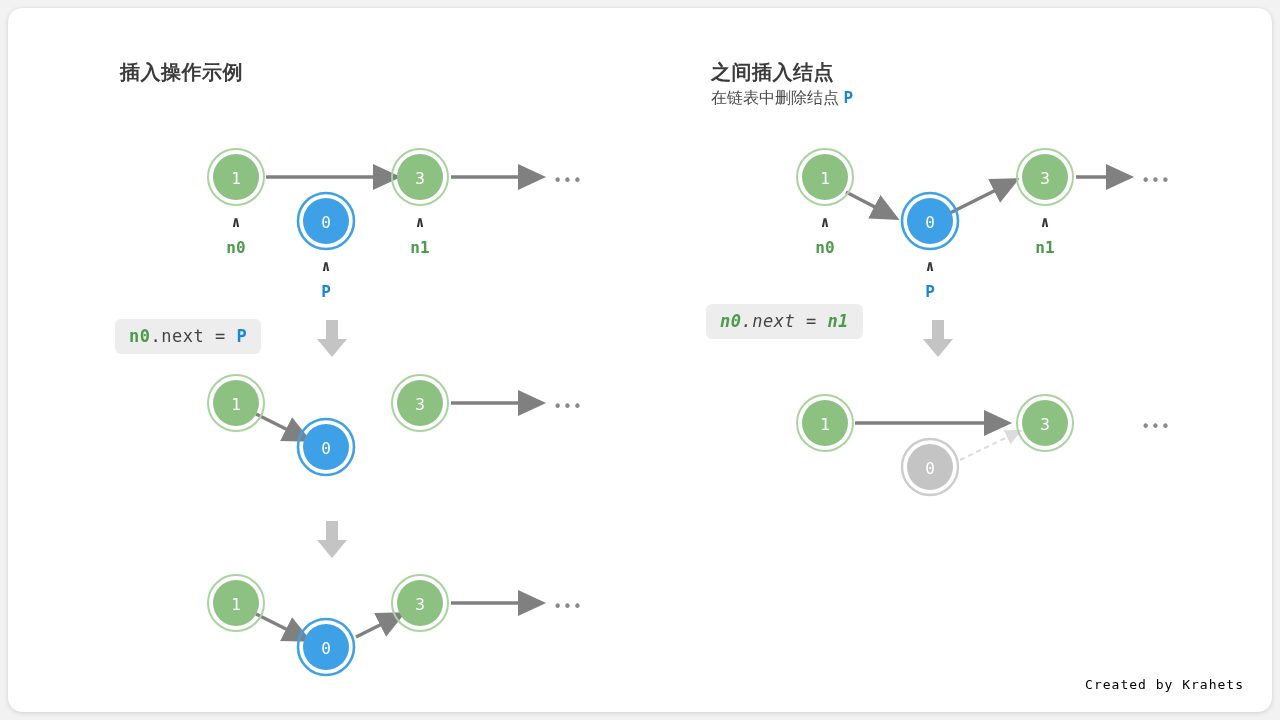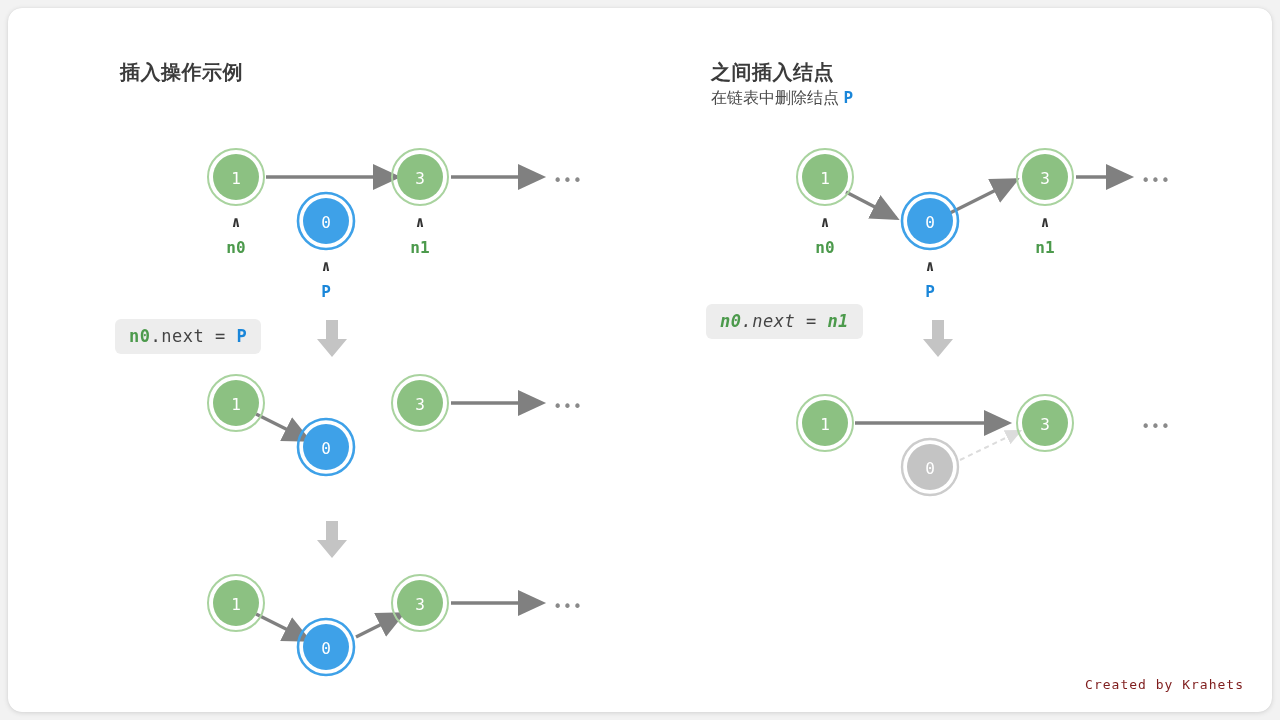--- a/index.html
+++ b/index.html
@@ -105,21 +105,21 @@
     transform: translateX(-50%);
   }
 
   
   #credit {
     position: absolute;
     right: 28px;
     bottom: 20px;
     font-family: "DejaVu Sans Mono", "Liberation Mono", monospace;
     font-size: 13px;
-    color: #7f1d1d;
+    color: #000000;
     letter-spacing: 1px;
   }
 </style>
 </head>
 <body>
 
 <div id="stage">
   <div id="card">
 
     <svg class="diagram" viewBox="0 0 1264 704" xmlns="http://www.w3.org/2000/svg">

